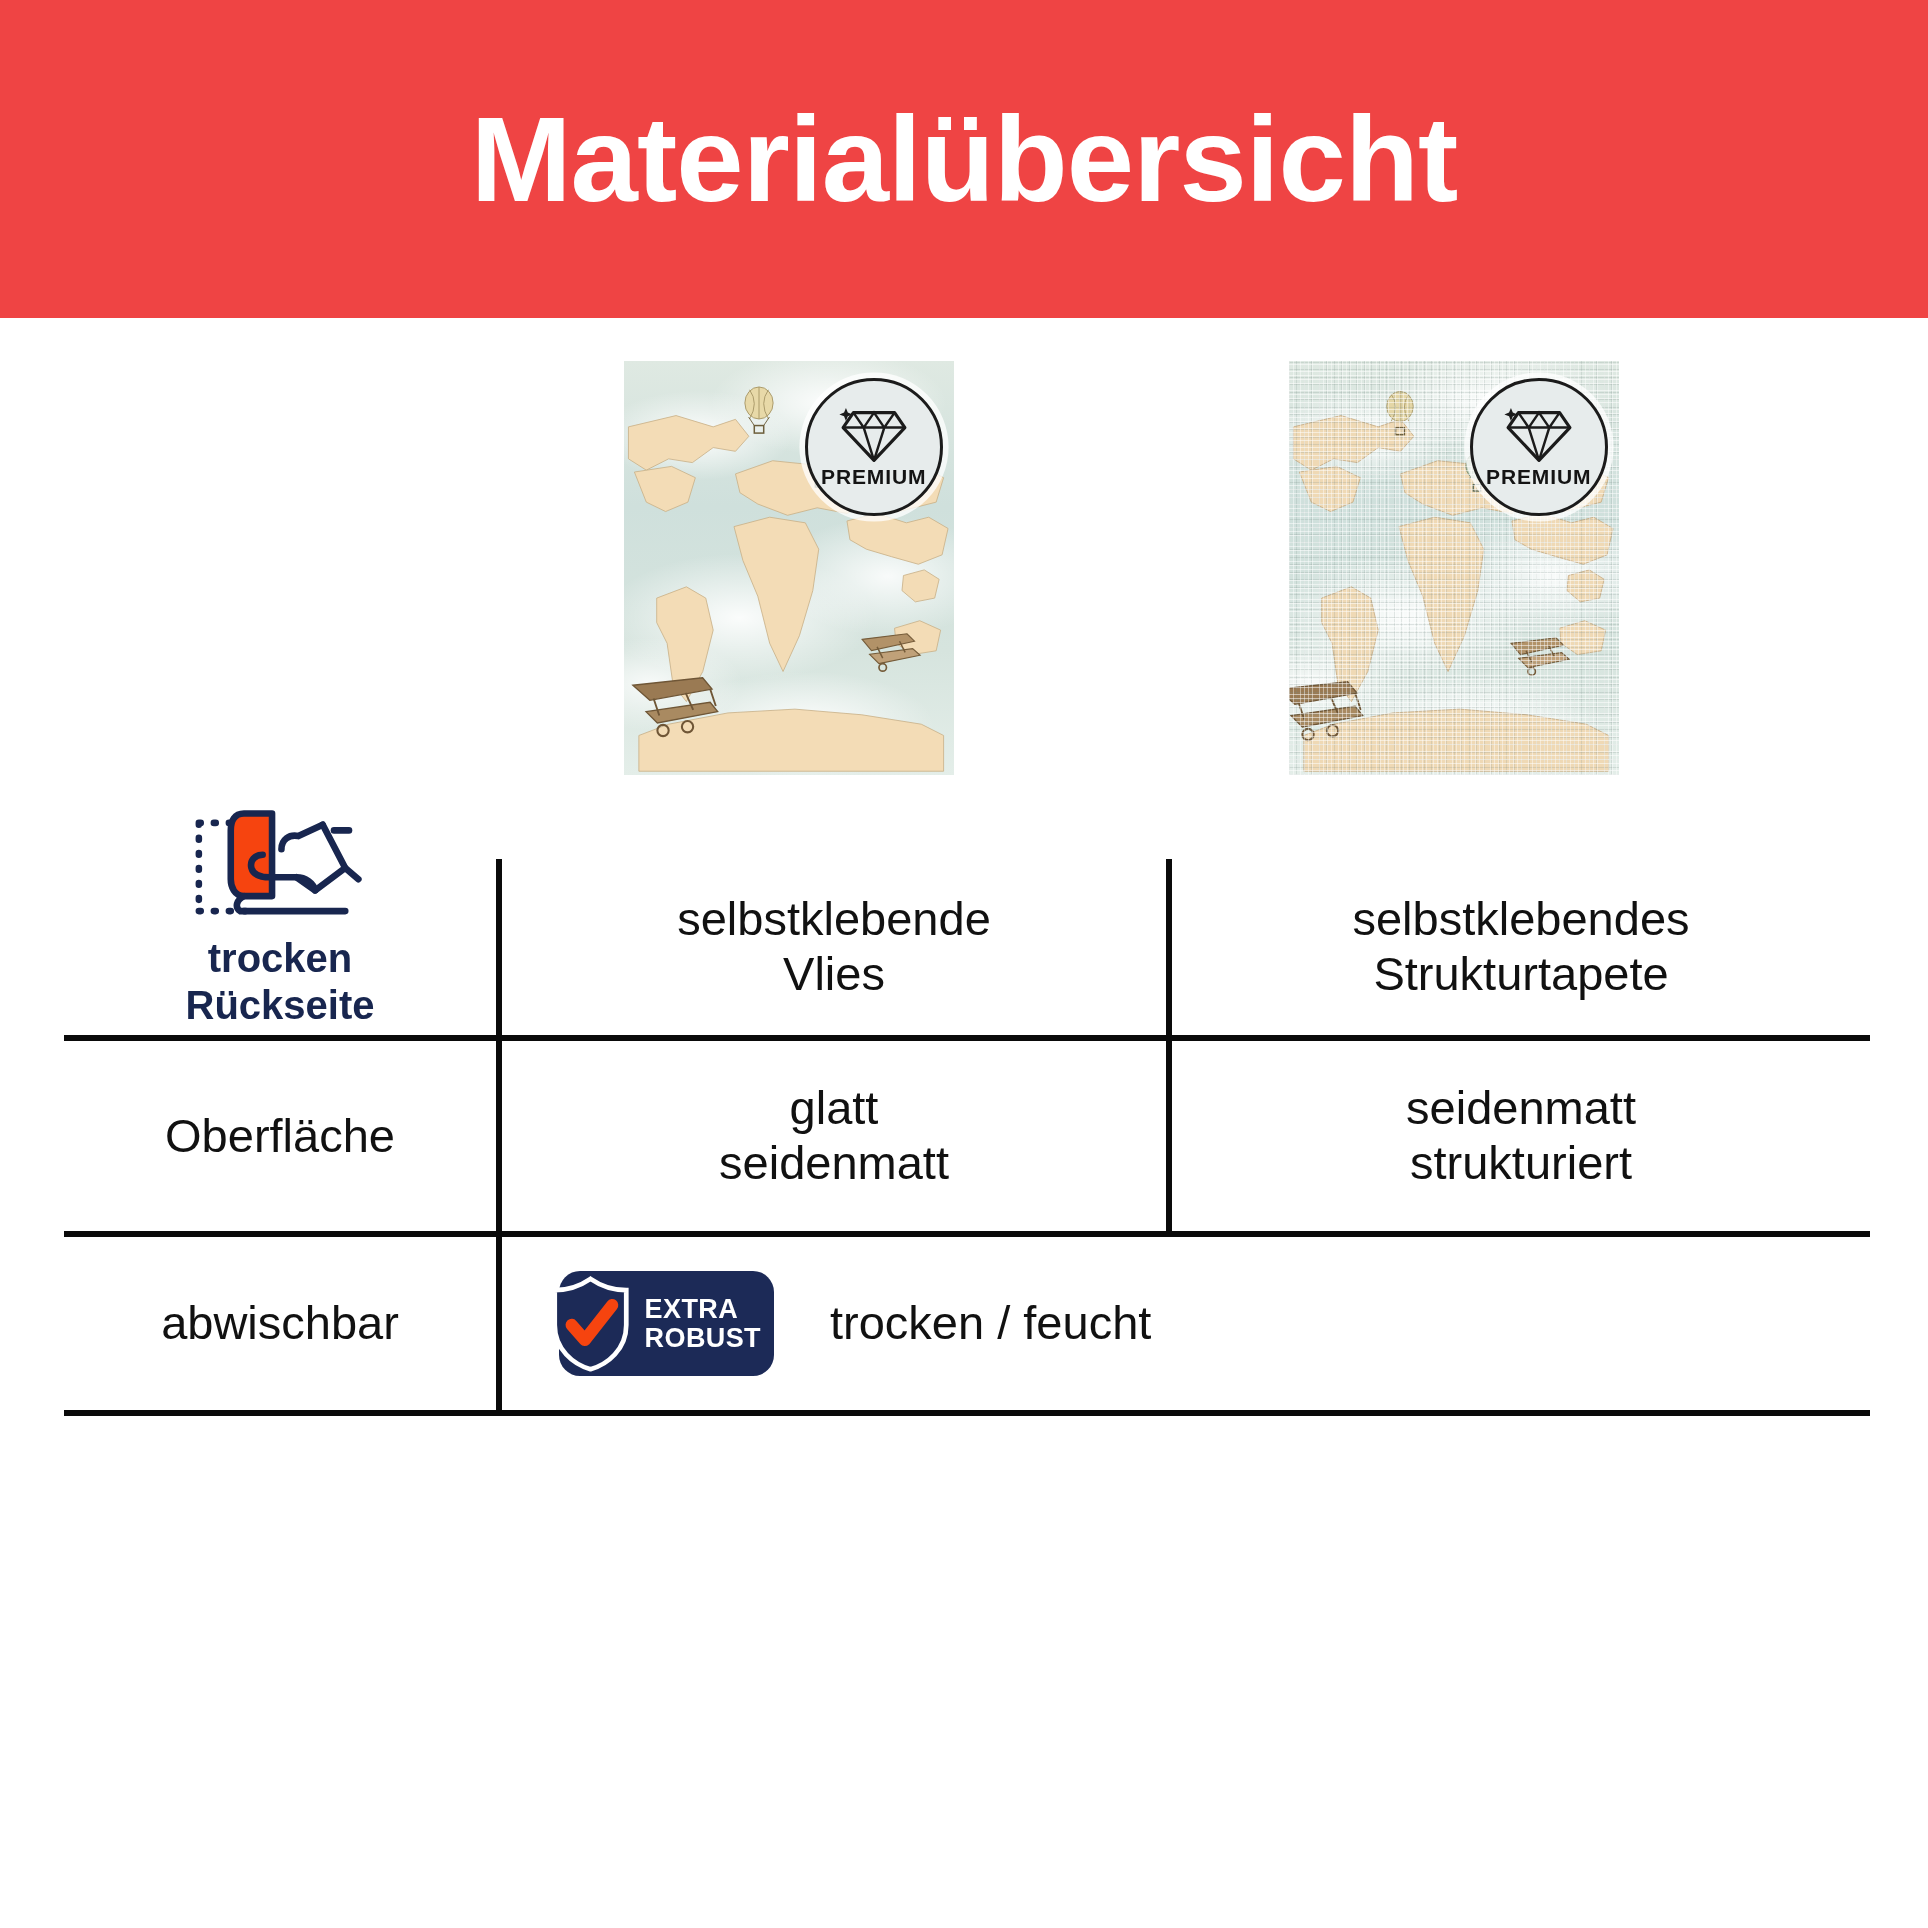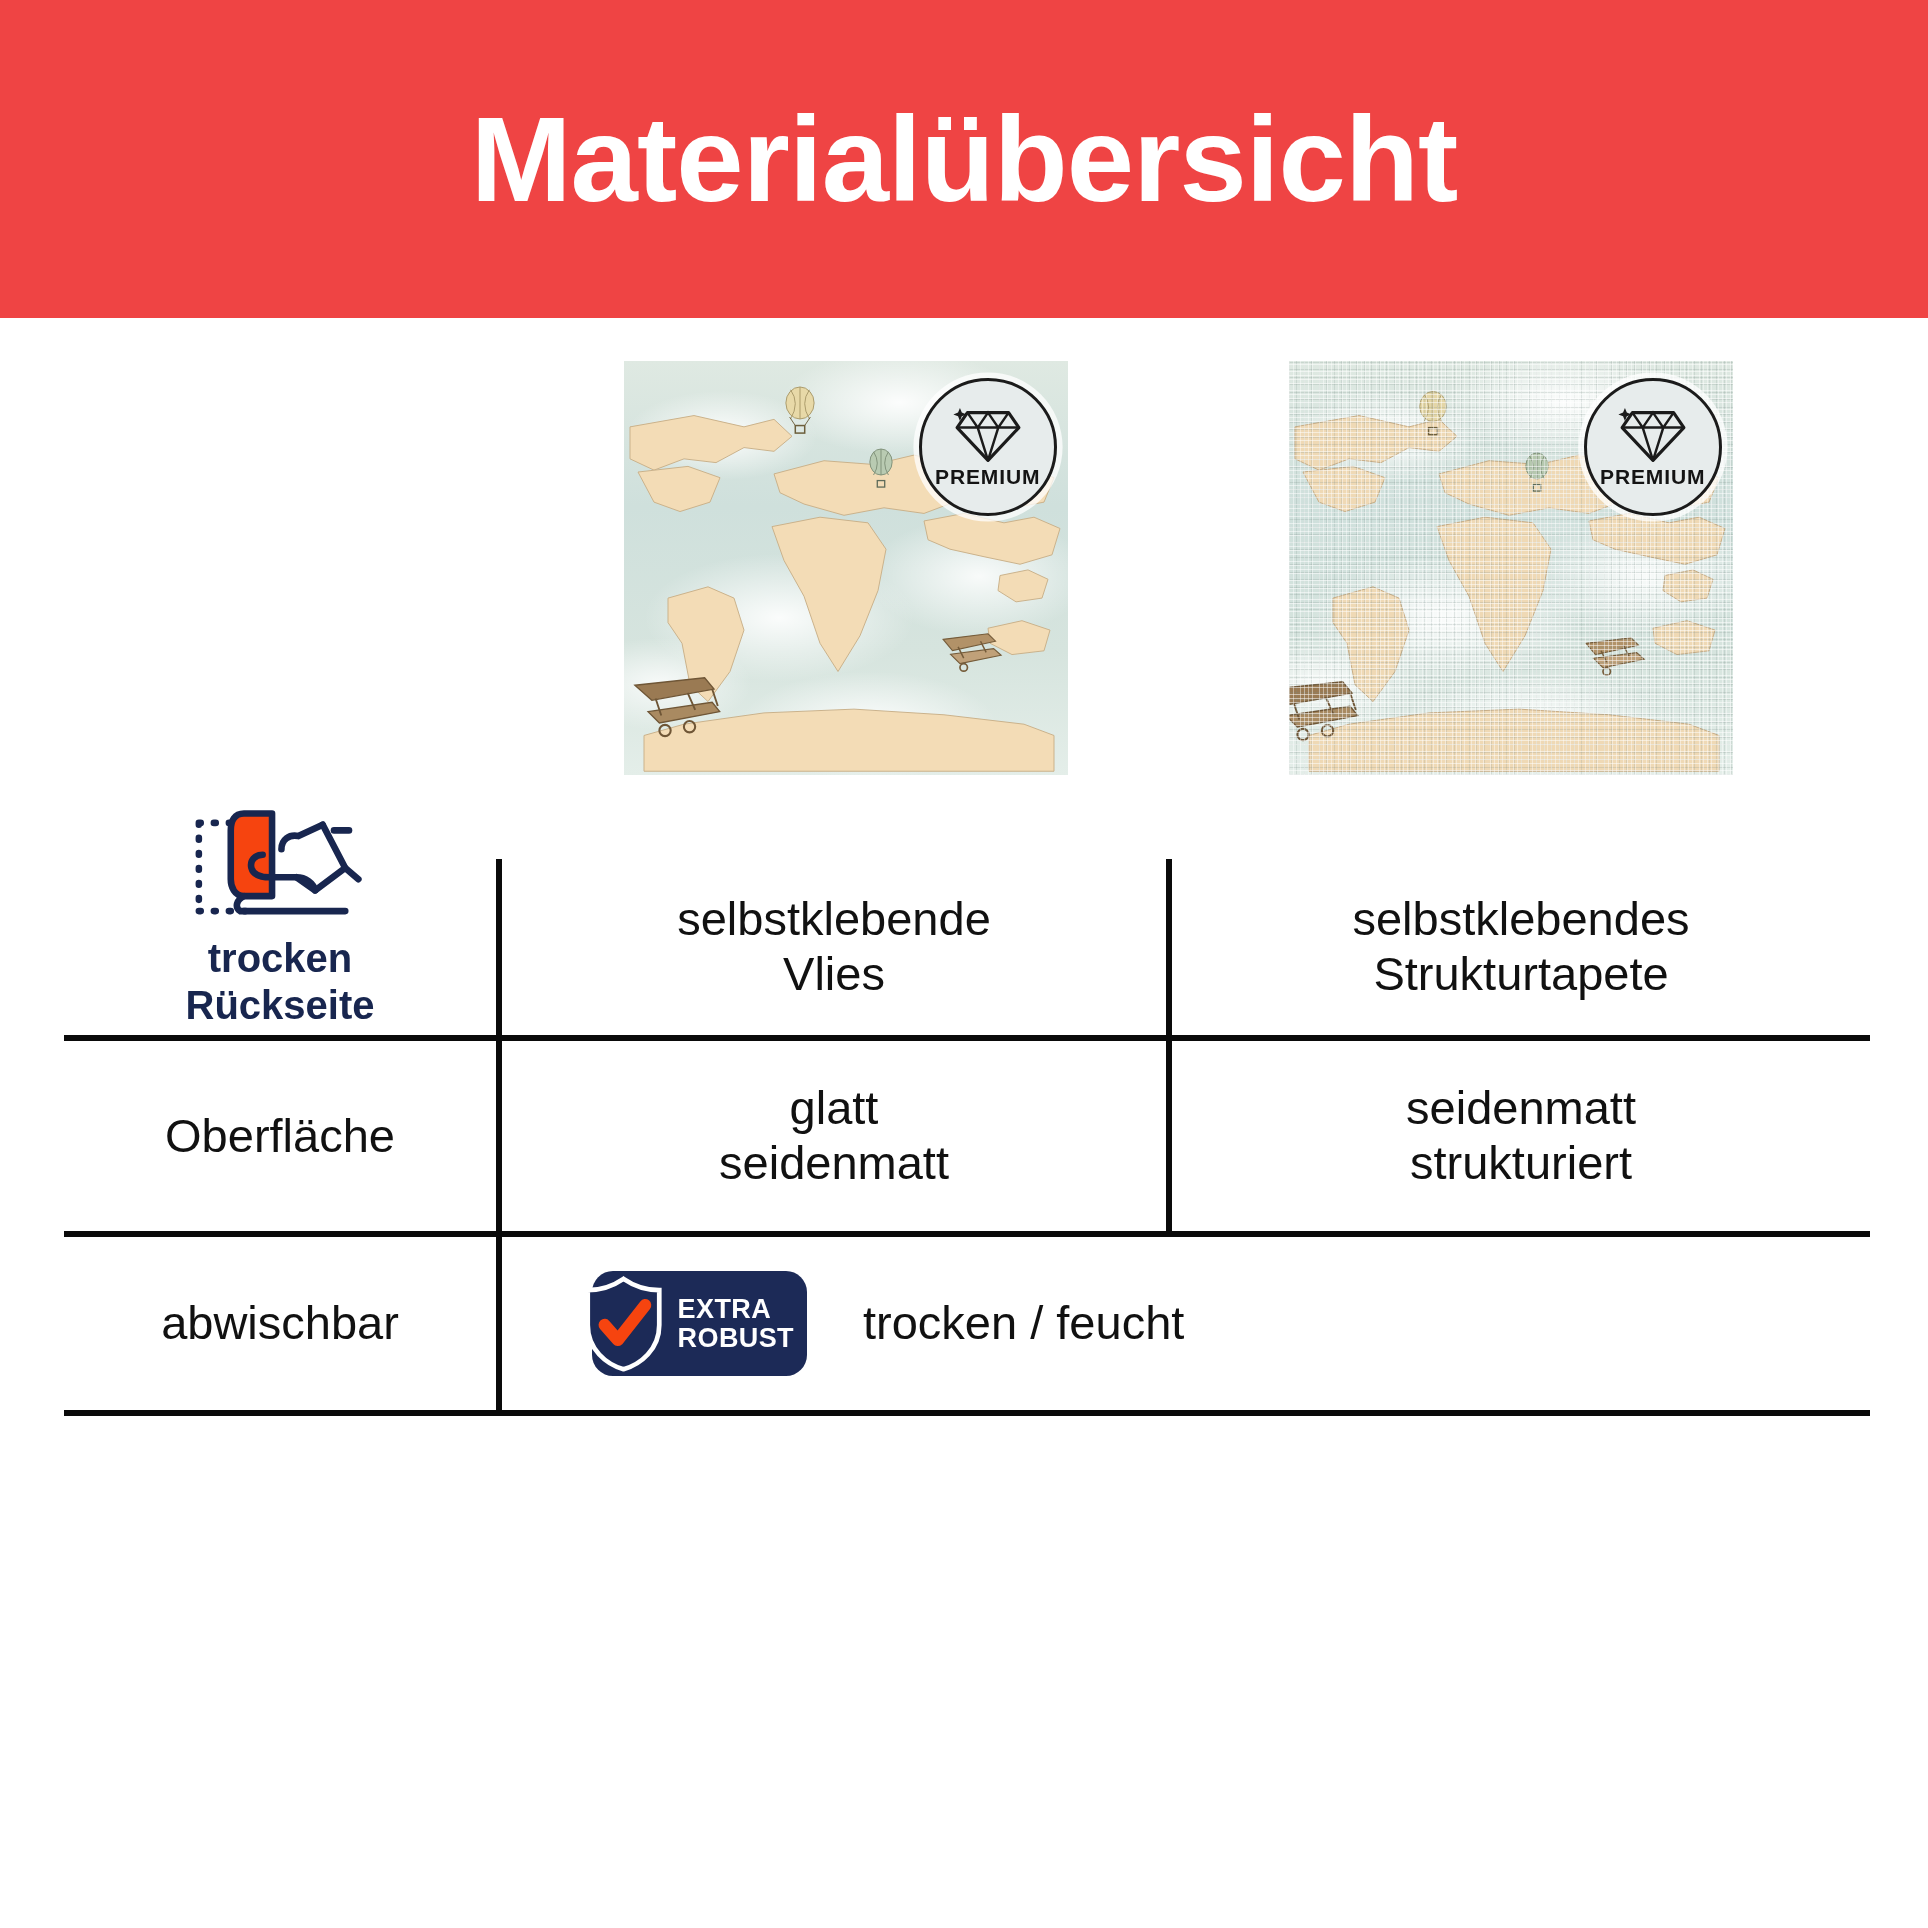--- a/index.html
+++ b/index.html
@@ -43,21 +43,21 @@
   .previews {
     position: absolute;
     left: 0;
     top: 361px;
     width: 1928px;
     height: 414px;
   }
   .preview {
     position: absolute;
     top: 0;
-    width: 444px;
+    width: 330px;
     height: 414px;
     overflow: hidden;
   }
   .preview--one { left: 624px; }
   .preview--two { left: 1289px; }
 
   
   .map-art {
     position: absolute;
     inset: 0;
@@ -169,21 +169,21 @@
     line-height: 1.18;
     font-family: "Liberation Sans", sans-serif;
   }
 
   
   .wipe-inner {
     display: flex;
     align-items: center;
     justify-content: flex-start;
     gap: 56px;
-    padding-left: 90px;
+    padding-left: 57px;
   }
   .robust-badge {
     position: relative;
     width: 215px;
     height: 105px;
     background: #1c2a57;
     border-radius: 21px;
     flex: 0 0 auto;
     display: flex;
     align-items: center;

